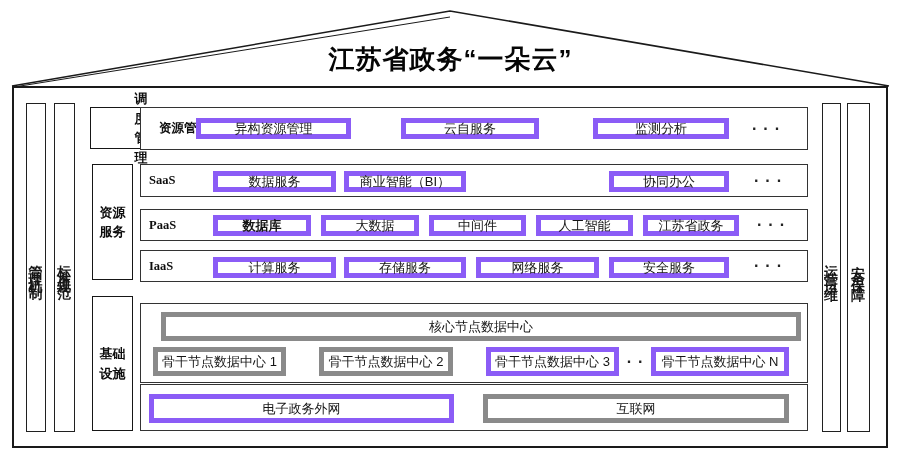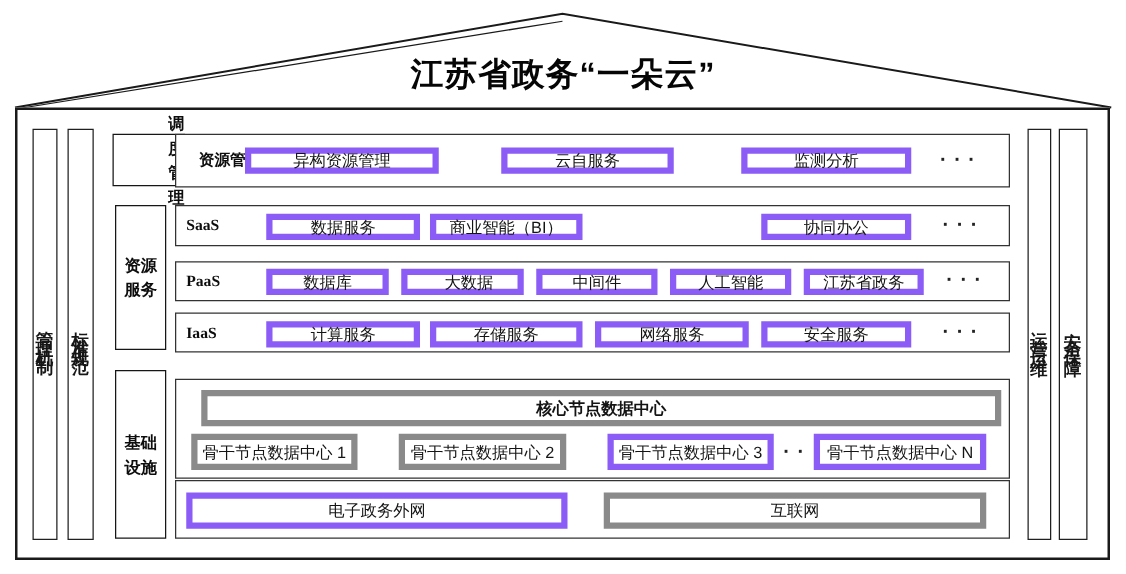--- a/index.html
+++ b/index.html
@@ -94,39 +94,39 @@
     <span class="tier">SaaS</span>
     <div class="cell" style="left:72px;top:6px;width:123px;">数据服务</div>
     <div class="cell" style="left:203px;top:6px;width:122px;">商业智能（BI）</div>
     <div class="cell" style="left:335px;top:6px;width:123px;margin-top:45px;">消息平台</div>
     <div class="cell" style="left:468px;top:6px;width:120px;">协同办公</div>
     <span class="dots" style="left:602px;width:50px;">···</span>
   </div>
 
   <div class="section" style="top:209px;height:32px;">
     <span class="tier">PaaS</span>
-    <div class="cell" style="left:72px;top:5px;width:98px;">数据库</div>
+    <div class="cell" style="left:72px;top:5px;width:98px;font-weight:bold;">数据库</div>
     <div class="cell" style="left:180px;top:5px;width:98px;padding-left:10px;">大数据</div>
     <div class="cell" style="left:288px;top:5px;width:97px;">中间件</div>
     <div class="cell" style="left:395px;top:5px;width:97px;">人工智能</div>
     <div class="cell" style="left:502px;top:5px;width:96px;">江苏省政务</div>
     <span class="dots" style="left:605px;width:50px;">···</span>
   </div>
 
   <div class="section" style="top:250px;height:32px;">
     <span class="tier">IaaS</span>
     <div class="cell" style="left:203px;top:6px;width:122px;">存储服务</div>
     <div class="cell" style="left:72px;top:6px;width:123px;">计算服务</div>
     <div class="cell" style="left:335px;top:6px;width:123px;">网络服务</div>
     <div class="cell" style="left:468px;top:6px;width:120px;">安全服务</div>
     <span class="dots" style="left:602px;width:50px;">···</span>
   </div>
 
   <div class="section" style="top:303px;height:80px;">
-    <div class="cell tall lt" style="left:20px;top:8px;width:640px;font-weight:bold;">核心节点数据中心</div>
+    <div class="cell tall lt" style="left:20px;top:8px;width:640px;font-weight:normal;">核心节点数据中心</div>
     <div class="cell tall lt" style="left:12px;top:43px;width:133px;">骨干节点数据中心 1</div>
     <div class="cell tall lt" style="left:178px;top:43px;width:134px;">骨干节点数据中心 2</div>
     <div class="cell tall" style="left:345px;top:43px;width:133px;">骨干节点数据中心 3</div>
     <span class="dots" style="left:478px;top:43px;height:29px;width:32px;">··</span>
     <div class="cell tall" style="left:510px;top:43px;width:138px;">骨干节点数据中心 N</div>
   </div>
 
   <div class="section" style="top:384px;height:47px;">
     <div class="cell tall" style="left:8px;top:9px;width:305px;">电子政务外网</div>
     <div class="cell tall lt" style="left:342px;top:9px;width:306px;">互联网</div>

